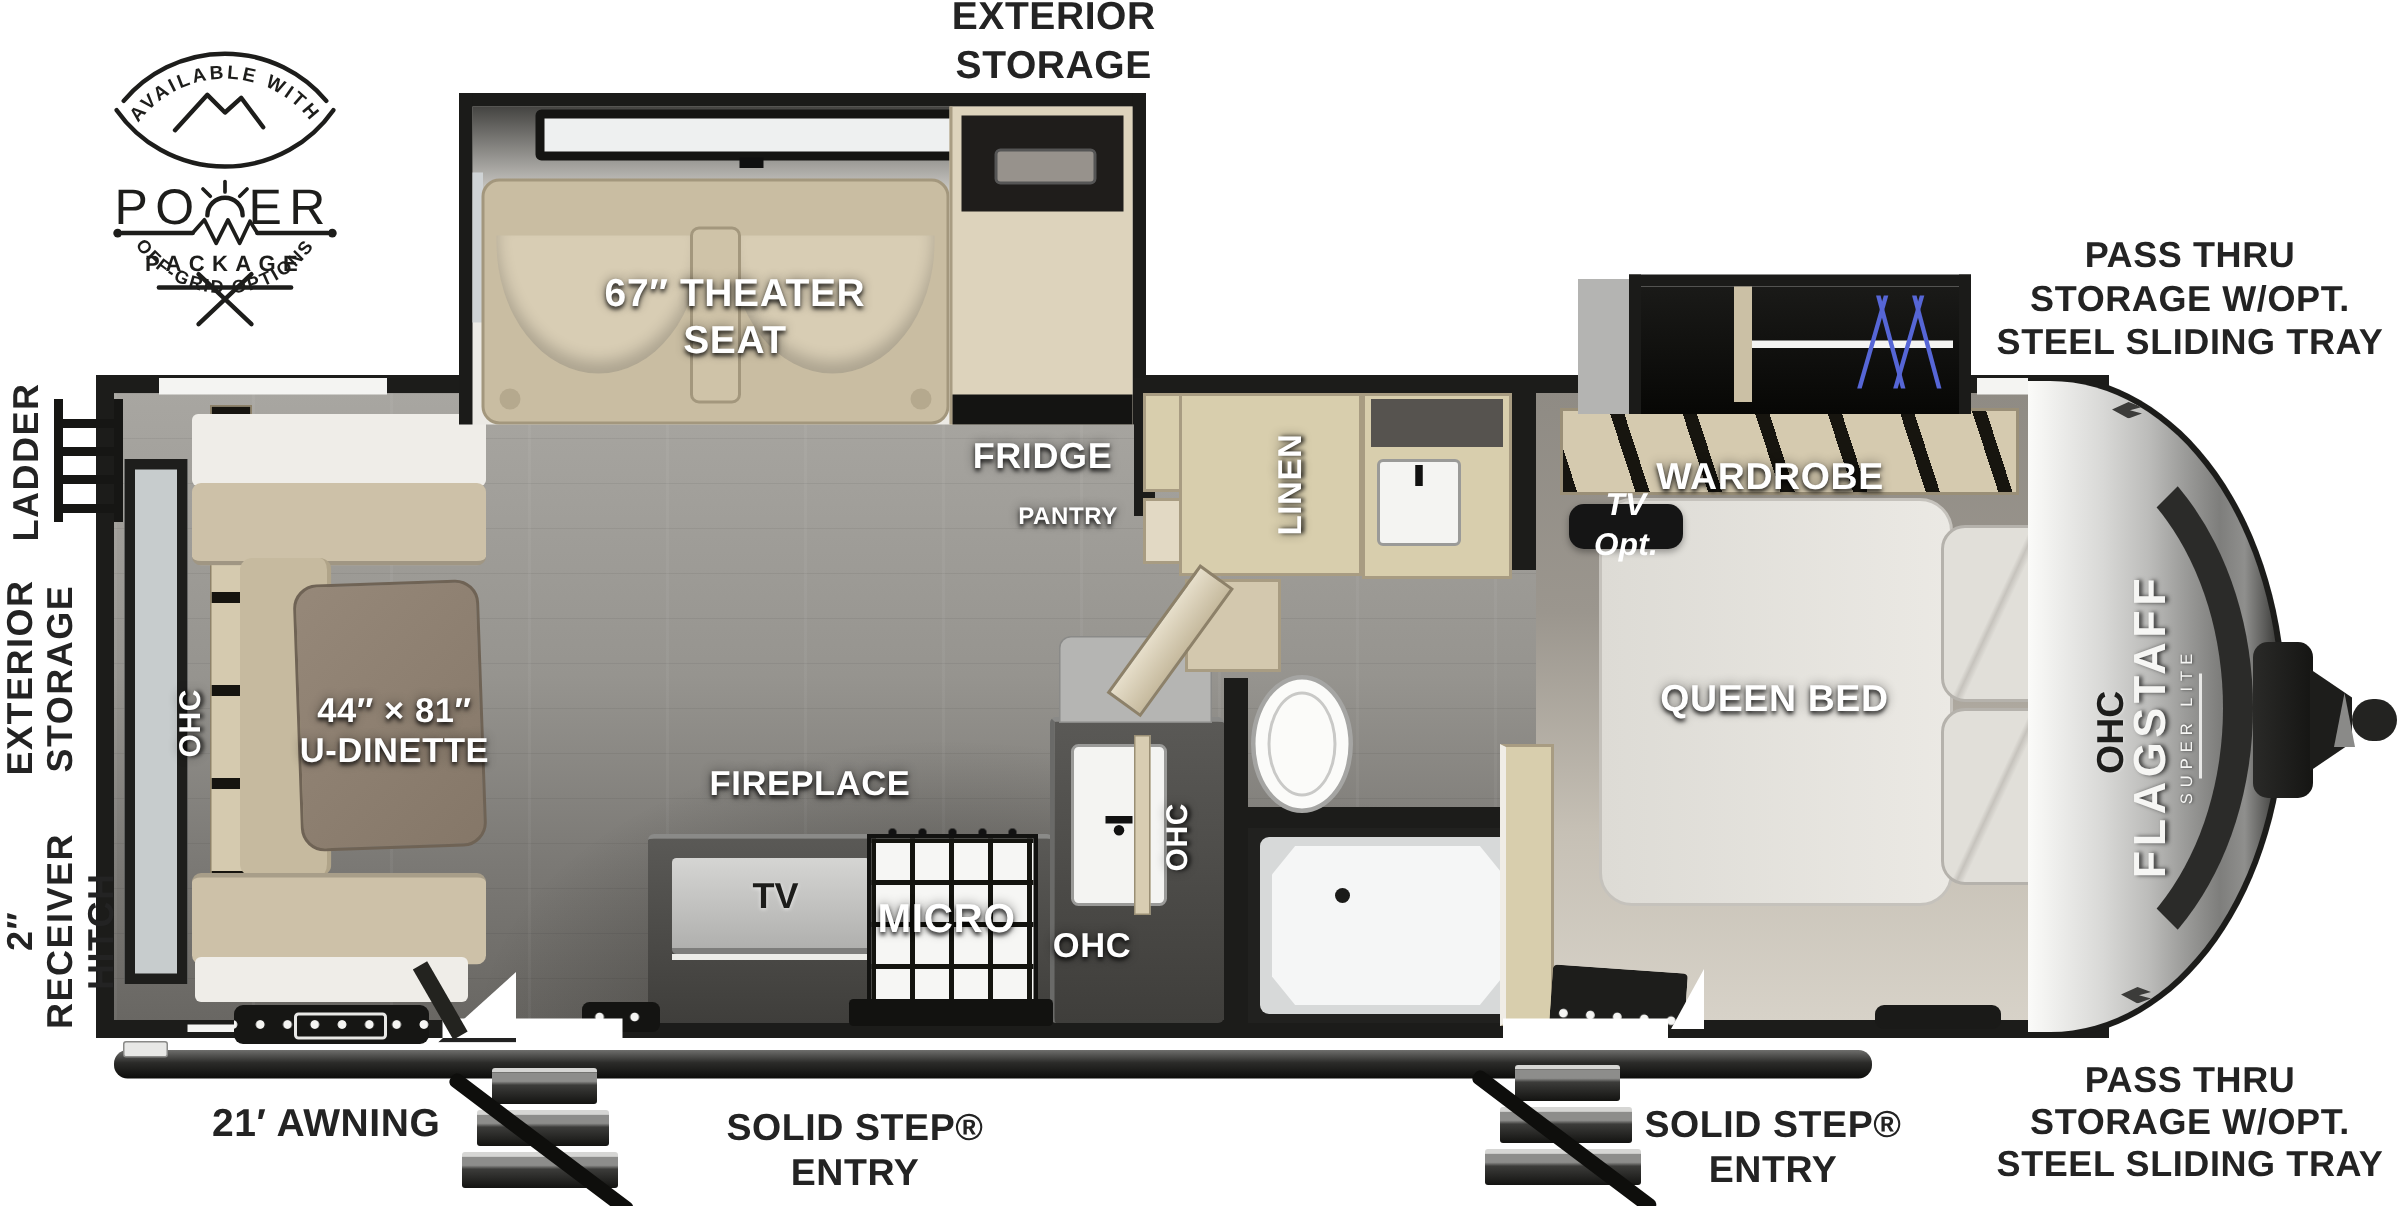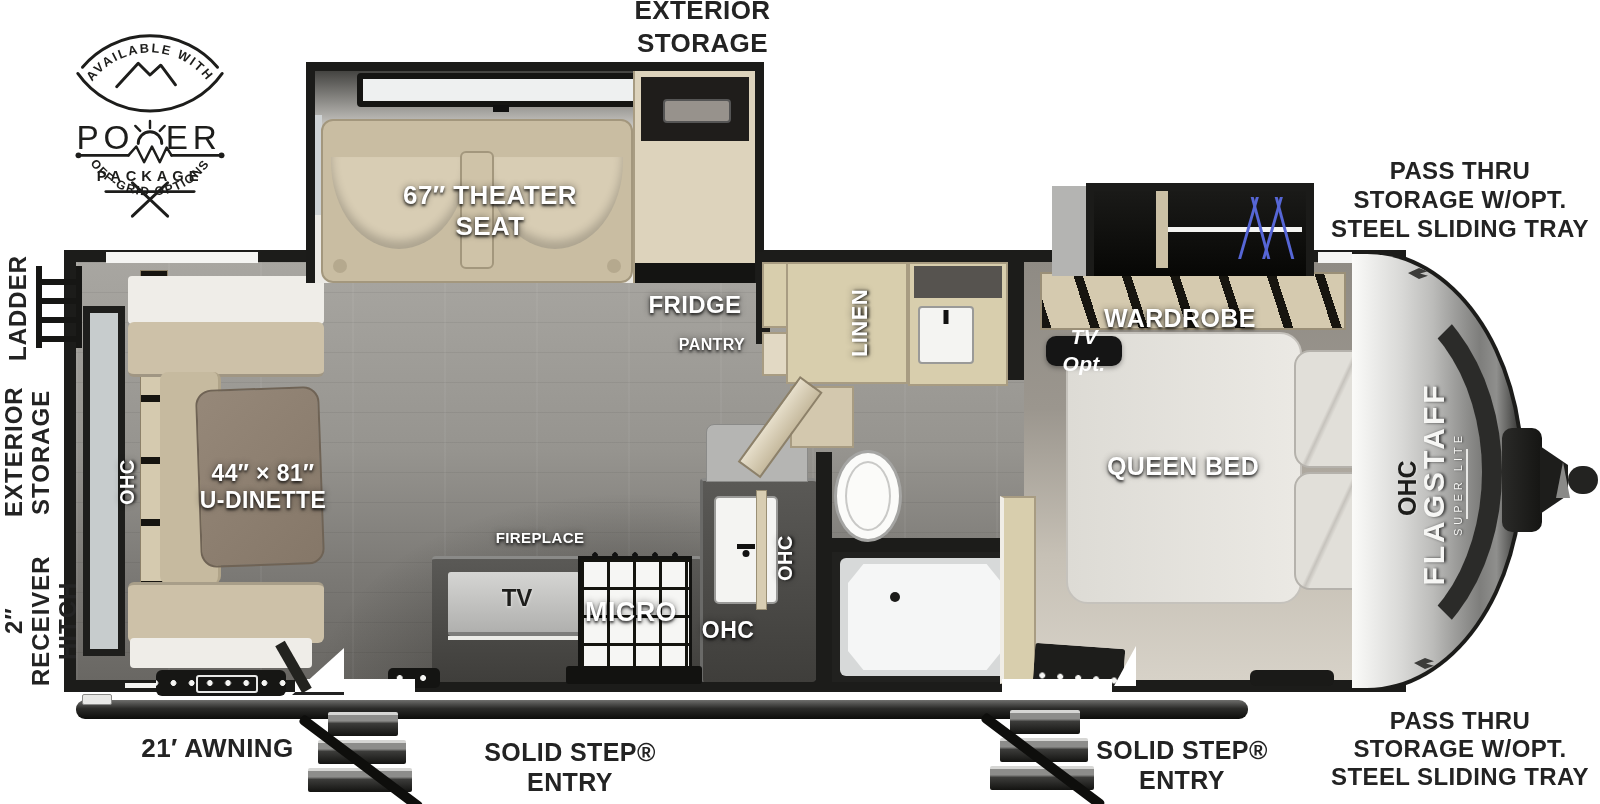--- a/index.html
+++ b/index.html
@@ -249,21 +249,21 @@
   <div class="lbl-floor" style="left:647px;top:336px;width:130px;font-size:16px;">PANTRY</div>
   <div class="lbl-floor vtext" style="left:845px;top:272px;height:102px;font-size:22px;line-height:30px;">LINEN</div>
   <div class="lbl-floor" style="left:1090px;top:304px;width:180px;font-size:25px;">WARDROBE</div>
   <div class="lbl-floor" style="left:1078px;top:452px;width:210px;font-size:25px;">
     <div>QUEEN BED</div>
   </div>
   <div class="lbl-floor" style="left:185px;top:448px;width:156px;font-size:23px;margin-top:12px;">
     <div>44″ × 81″</div>
     <div>U-DINETTE</div>
   </div>
-  <div class="lbl-floor" style="left:460px;top:529px;width:160px;font-size:15px;">FIREPLACE</div>
+  <div class="lbl-floor" style="left:460px;top:509px;width:160px;font-size:23px;">FIREPLACE</div>
   <div class="lbl-dark" style="left:487px;top:585px;width:60px;font-size:24px;text-shadow:0 1px 3px rgba(255,255,255,.7);">TV</div>
   <div class="lbl-floor" style="left:585px;top:597px;width:90px;font-size:27px;">MICRO</div>
   <div class="lbl-floor" style="left:688px;top:617px;width:80px;font-size:23px;">OHC</div>
   <div class="lbl-floor vtext" style="left:772px;top:516px;height:84px;font-size:20px;line-height:26px;">OHC</div>
   <div class="lbl-floor vtext" style="left:114px;top:440px;height:84px;font-size:20px;line-height:26px;">OHC</div>
   <div class="lbl-dark vtext" style="left:1392px;top:446px;height:84px;font-size:25px;line-height:30px;">OHC</div>
 
   <div class="lbl-out" style="left:600px;top:-6px;width:205px;font-size:26px;line-height:33px;">
     <div>EXTERIOR</div>
     <div>STORAGE</div>

